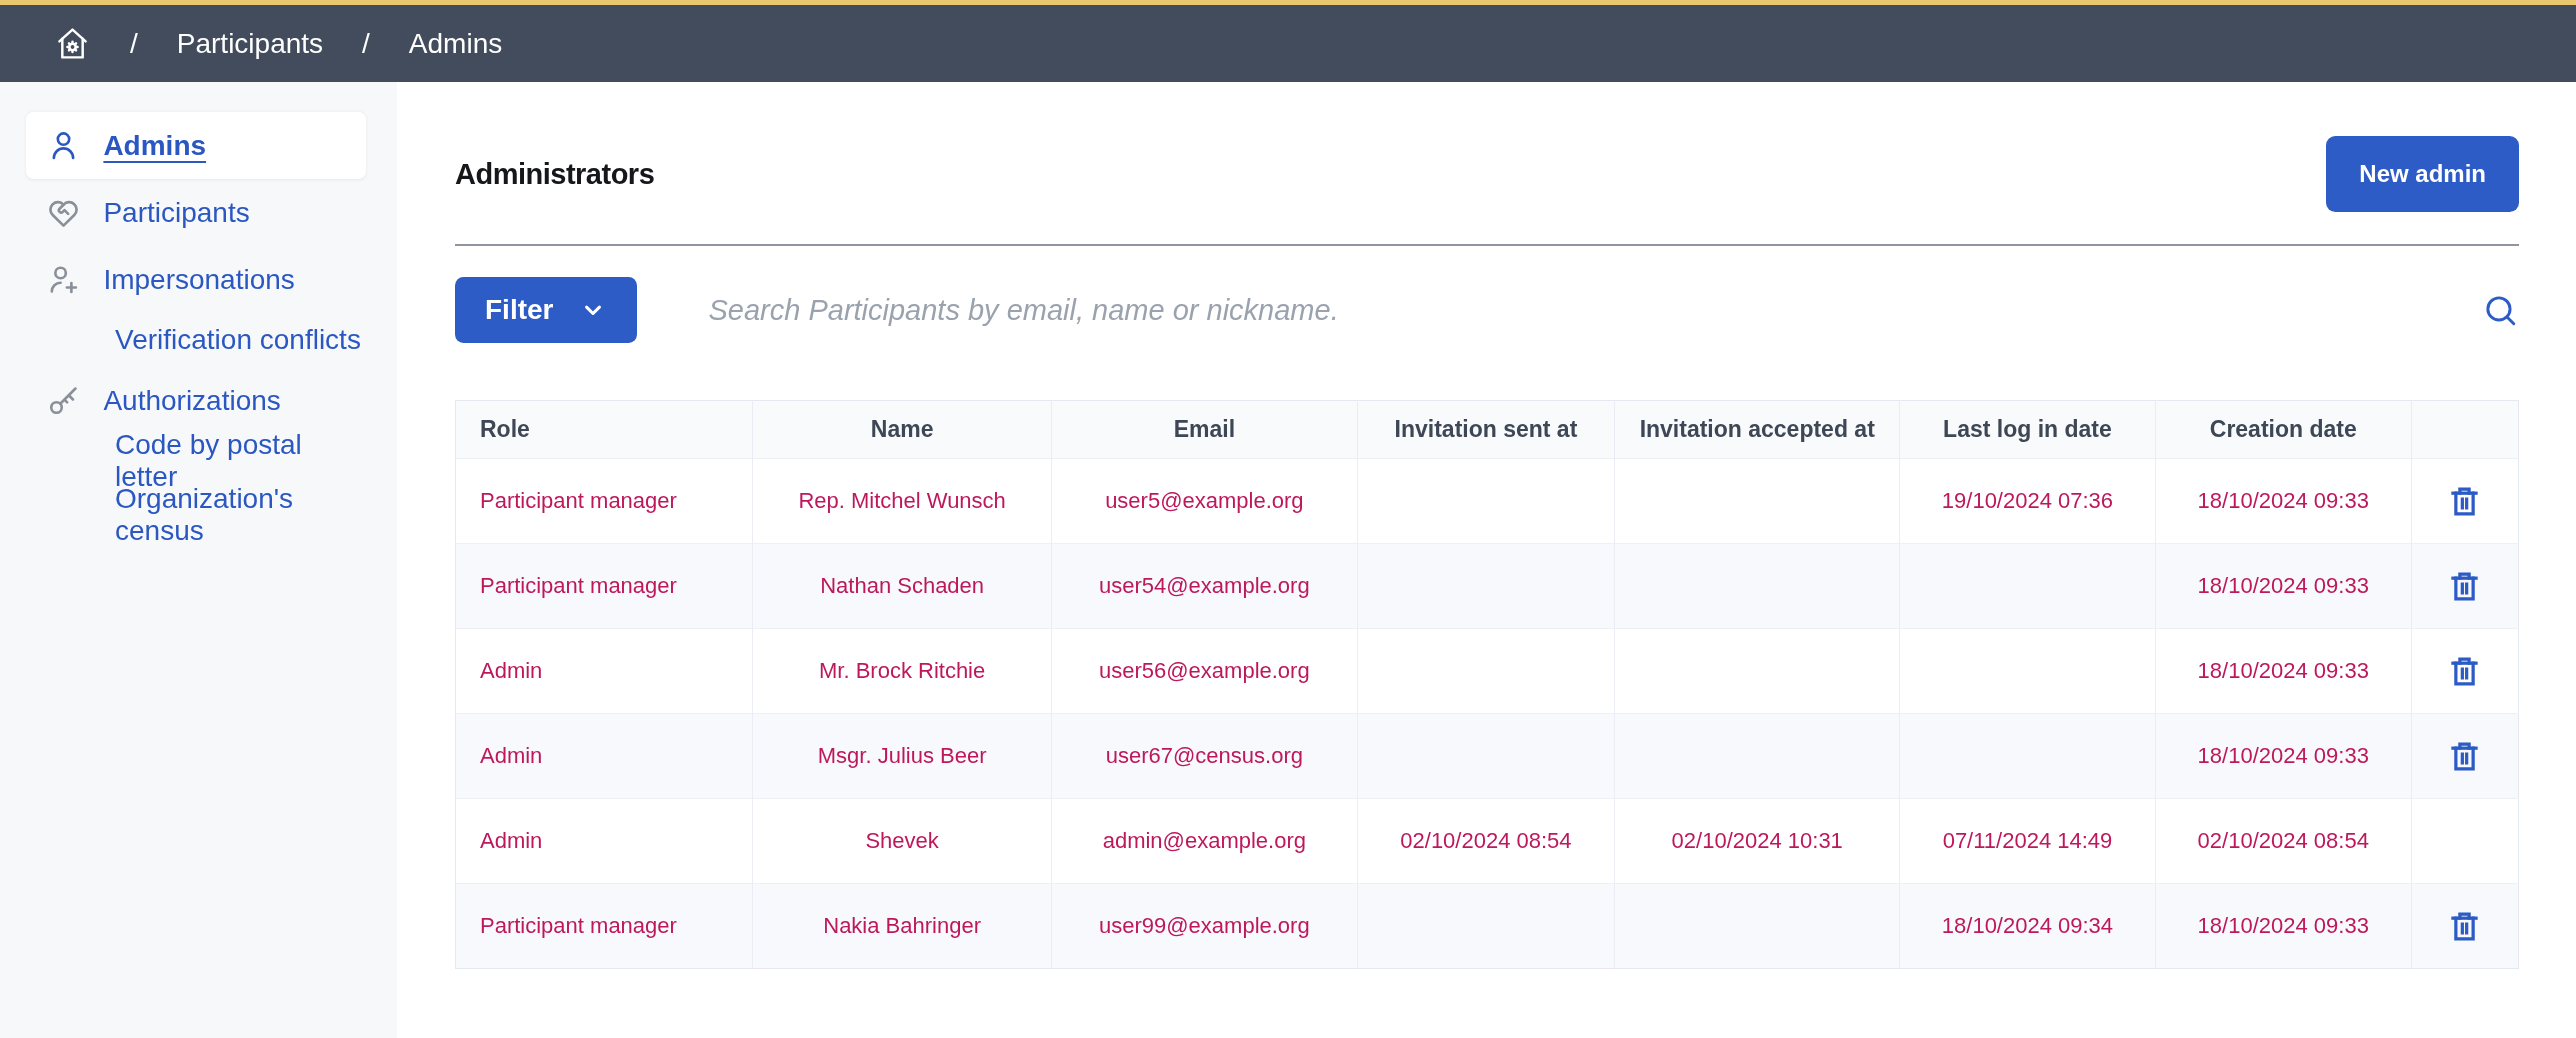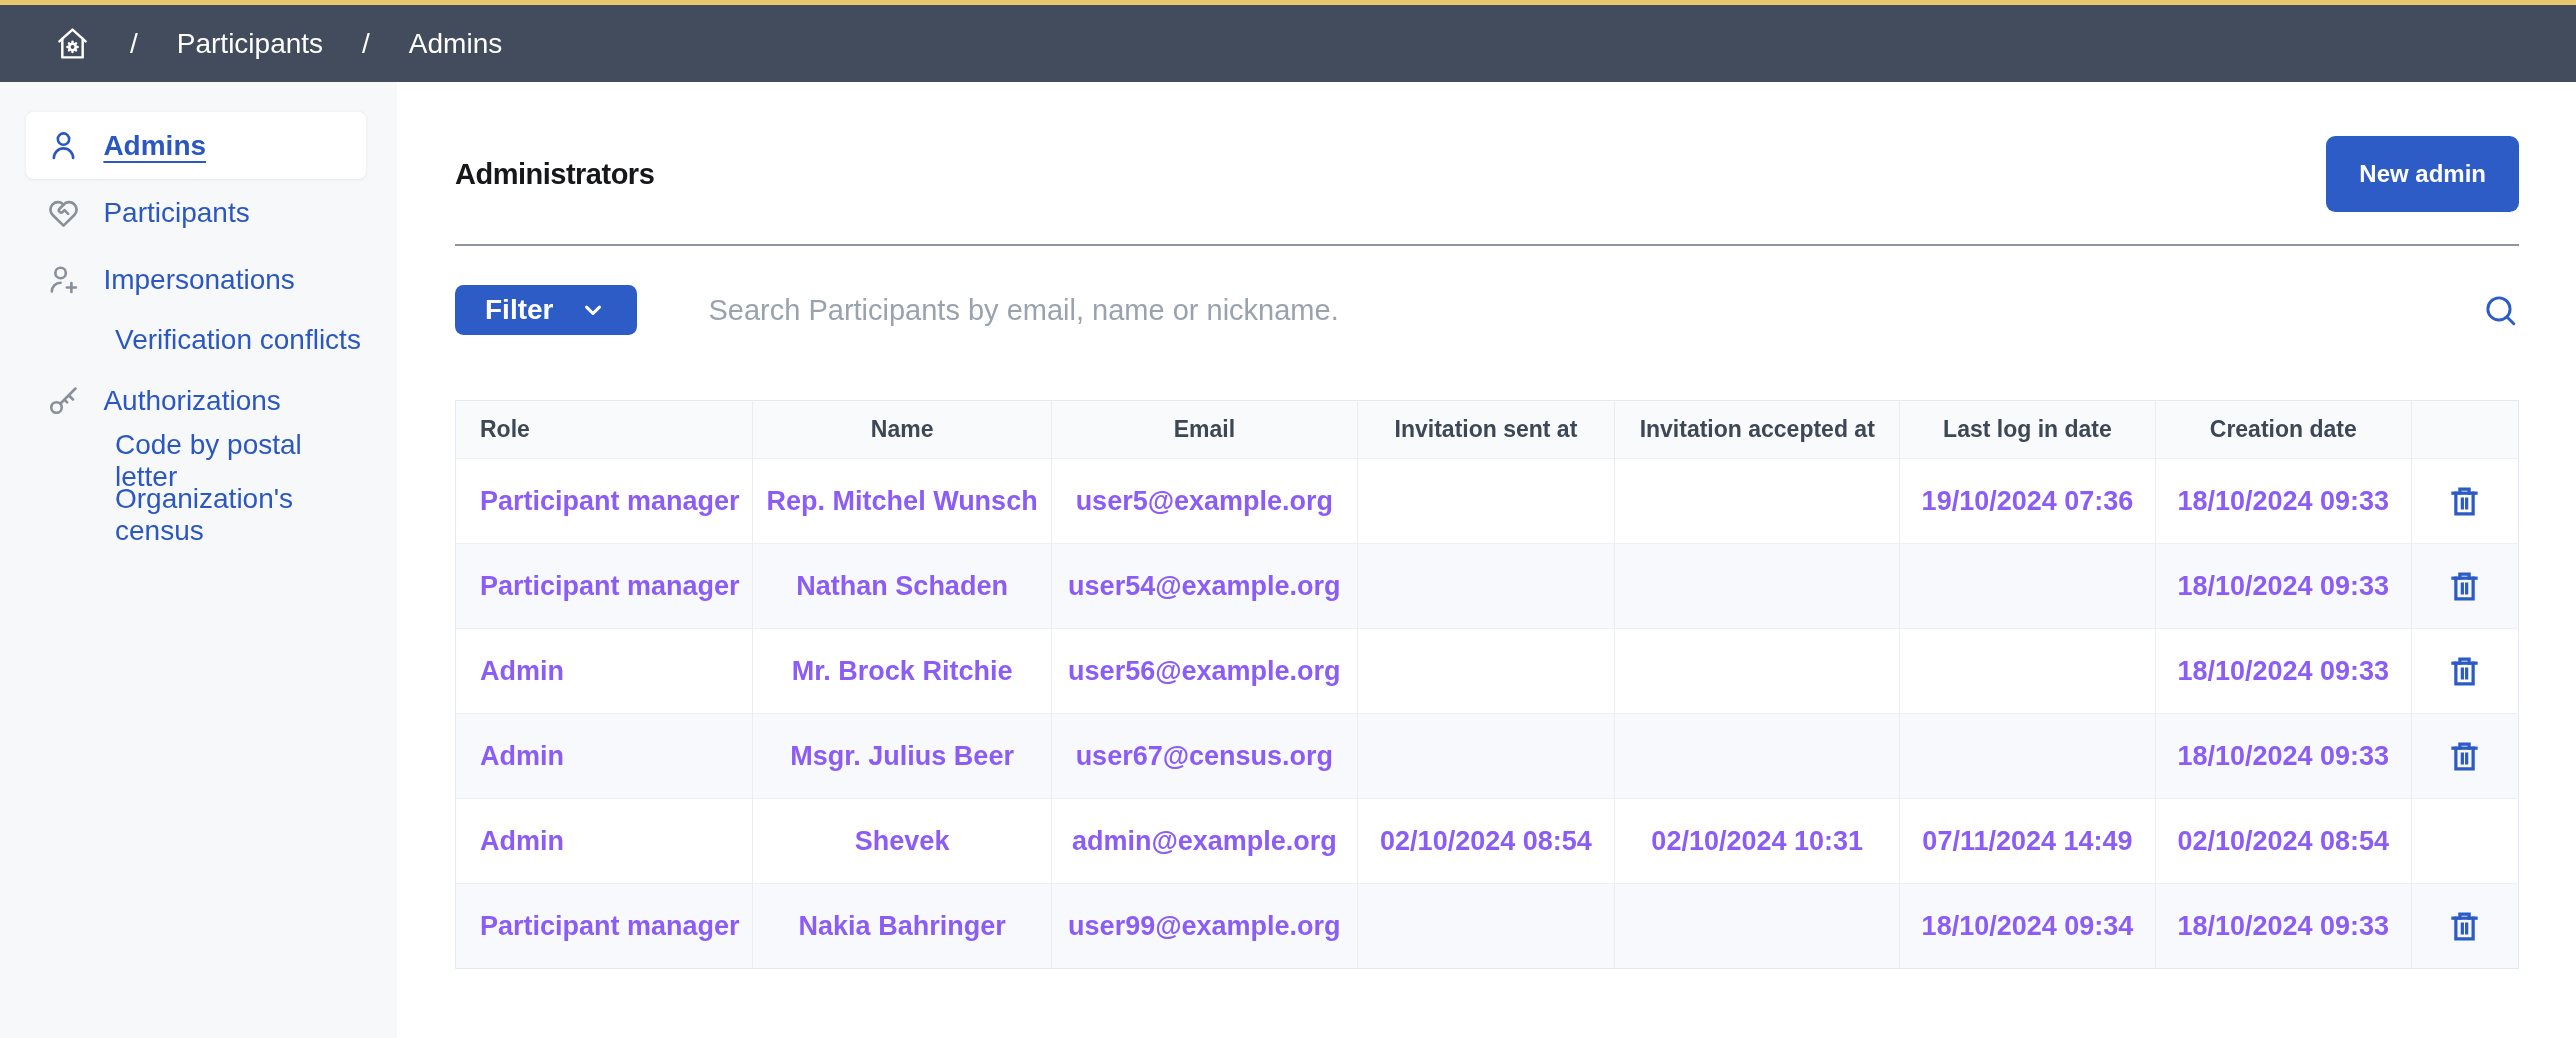--- a/index.html
+++ b/index.html
@@ -50,47 +50,47 @@
     font-size:24px; font-weight:700; border:none; border-radius:9.3px;
     height:76px; padding:0 33px; cursor:pointer;
   }
   .divider { border:none; border-top:2.8px solid #8f959e; margin-top:32px; }
 
   
   .filter-row { display:flex; align-items:center; margin-top:35px; height:58px; }
   .filter-btn {
     display:flex; align-items:center; gap:26px; flex-shrink:0;
     background:#2d5cc6; color:#ffffff; font-family:inherit;
-    height:50px; padding:0 30px; border:none; border-radius:8.4px;
+    height:66px; padding:0 30px; border:none; border-radius:8.4px;
     font-size:28px; font-weight:700; cursor:pointer;
   }
   .filter-btn svg { width:28px; height:28px; }
   .search-input {
     flex:1; margin-left:71px; border:none; outline:none; background:transparent;
-    font-family:inherit; font-size:29px; color:#8b5cf6;
+    font-family:inherit; font-size:29px; color:#8b5cf6;font-style:italic;
   }
   .search-input::placeholder { color:#9aa2ae; }
   .search-btn { background:none; border:none; cursor:pointer; margin-left:18.6px; display:flex; }
   .search-btn svg { width:37px; height:37px; color:#2d5cc6; }
 
   
   .admin-table {
     width:100%; margin-top:61px;
     border-collapse:collapse; table-layout:fixed;
     border:0.9px solid #e4e9f1;
   }
   .admin-table th {
     background:#f8fafc; height:58px;
     font-size:23px; font-weight:700; color:#3d4756;
     text-align:center; border-right:0.9px solid #e8edf3;
   }
   .admin-table td {
-    height:85px; font-size:27px; color:#8b5cf6; text-align:center;
+    height:85px; font-size:22px; color:#be185d; text-align:center;
     border-right:0.9px solid #eaeef4; border-top:0.9px solid #edf0f5;
-    overflow:hidden; white-space:nowrap;font-weight:bold;
+    overflow:hidden; white-space:nowrap;
   }
   .admin-table th:last-child, .admin-table td:last-child { border-right:none; }
   .admin-table th.col-role, .admin-table td.col-role { text-align:left; padding-left:24px; }
   .admin-table tbody tr:nth-child(even) td { background:#f7f9fc; }
   .delete-btn { background:none; border:none; cursor:pointer; display:inline-flex; vertical-align:middle; }
   .delete-btn svg { width:37px; height:37px; color:#2c5bc5; }
 </style>
 </head>
 <body>
 

